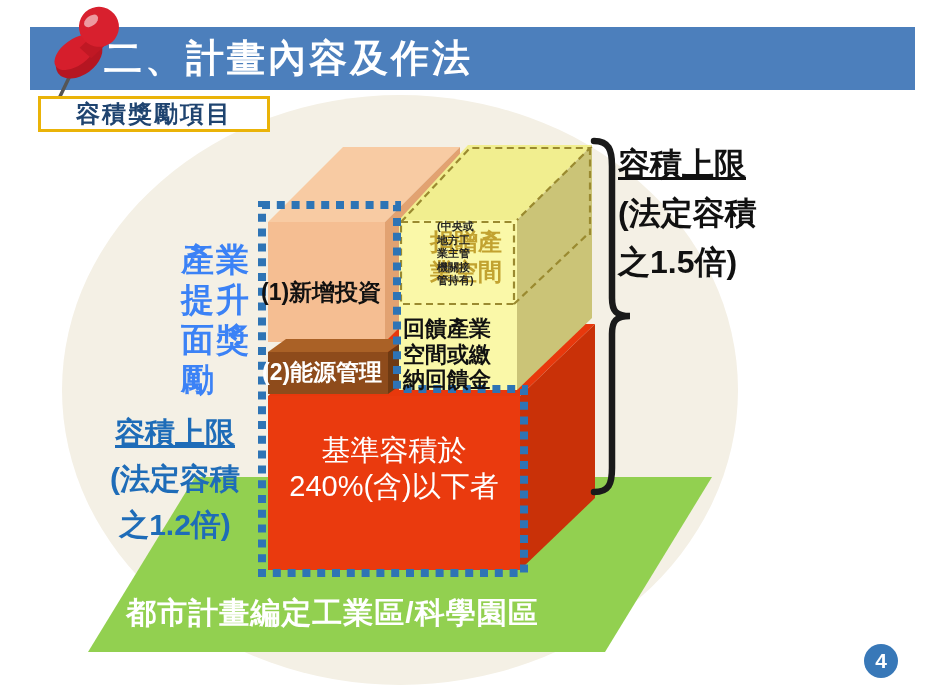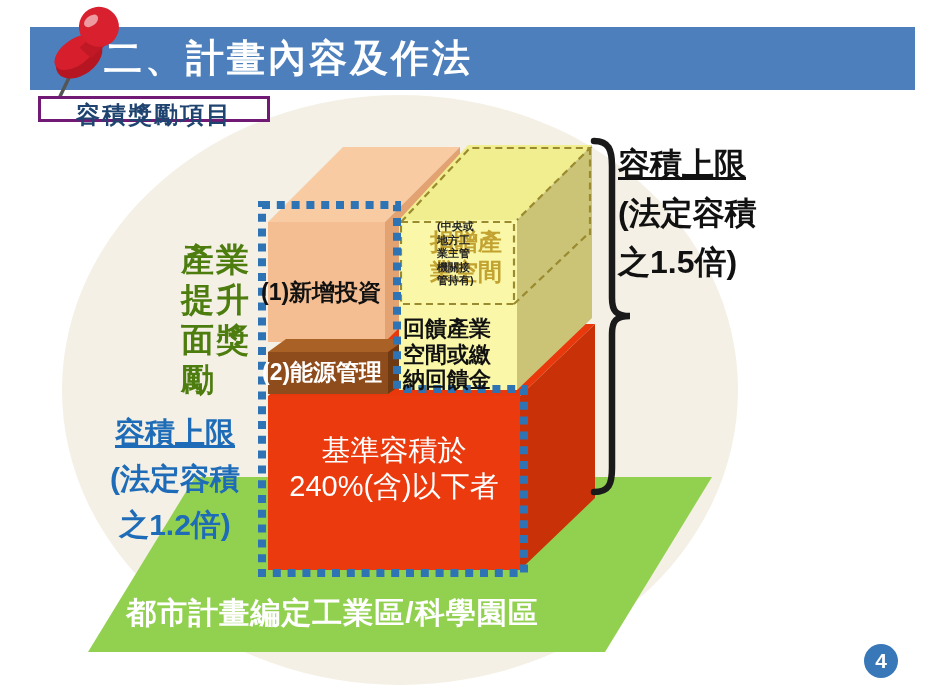--- a/index.html
+++ b/index.html
@@ -11,26 +11,26 @@
   #scene{position:absolute;left:0;top:0;}
   .abs{position:absolute;}
   .preline{white-space:pre-line;}
 
   
   .header-bar{left:30px;top:27px;width:885px;height:63px;background:#4C7FBC;}
   .slide-title{left:104px;top:36px;color:#ffffff;font-size:38px;font-weight:bold;letter-spacing:3px;line-height:44px;}
   .pushpin{left:30px;top:0px;width:95px;height:105px;}
 
   
-  .section-badge{left:38px;top:96px;width:232px;height:26px;background:#ffffff;
-    border:3px solid #701a75;box-sizing:border-box;display:flex;justify-content:center;}
+  .section-badge{left:38px;top:96px;width:232px;height:36px;background:#ffffff;
+    border:3px solid #eab308;box-sizing:border-box;display:flex;align-items:center;justify-content:center;}
   .section-badge span{color:#1F4470;font-size:24px;font-weight:bold;letter-spacing:2px;}
 
   
-  .award-label{left:181px;top:240px;color:#4d7c0f;font-size:33px;font-weight:bold;line-height:40px;letter-spacing:2px;}
+  .award-label{left:181px;top:240px;color:#3b82f6;font-size:33px;font-weight:bold;line-height:40px;letter-spacing:2px;}
   .left-limit{left:80px;top:410px;width:190px;text-align:center;color:#1E6CB8;font-weight:bold;font-size:30px;line-height:46px;}
   .left-limit .u{text-decoration:underline;}
   .right-limit{left:618px;top:140px;width:220px;color:#111111;font-weight:bold;font-size:32px;line-height:49px;}
   .right-limit .u{text-decoration:underline;}
   .invest-label{left:261px;top:277px;color:#111111;font-size:23px;font-weight:600;}
   .energy-label{left:262px;top:357px;color:#ffffff;font-size:23px;font-weight:600;}
   .donate-label{left:402px;top:227px;color:#C2A230;font-size:24px;font-weight:bold;line-height:30px;padding-left:28px;}
   .donate-note{left:437px;top:220px;color:#222222;font-size:11px;font-weight:600;line-height:13.5px;}
   .feedback-label{left:403px;top:316px;color:#111111;font-size:22px;font-weight:bold;line-height:25.5px;}
   .base-label{left:268px;top:432px;width:252px;text-align:center;color:#ffffff;font-size:29px;font-weight:normal;line-height:36px;}

